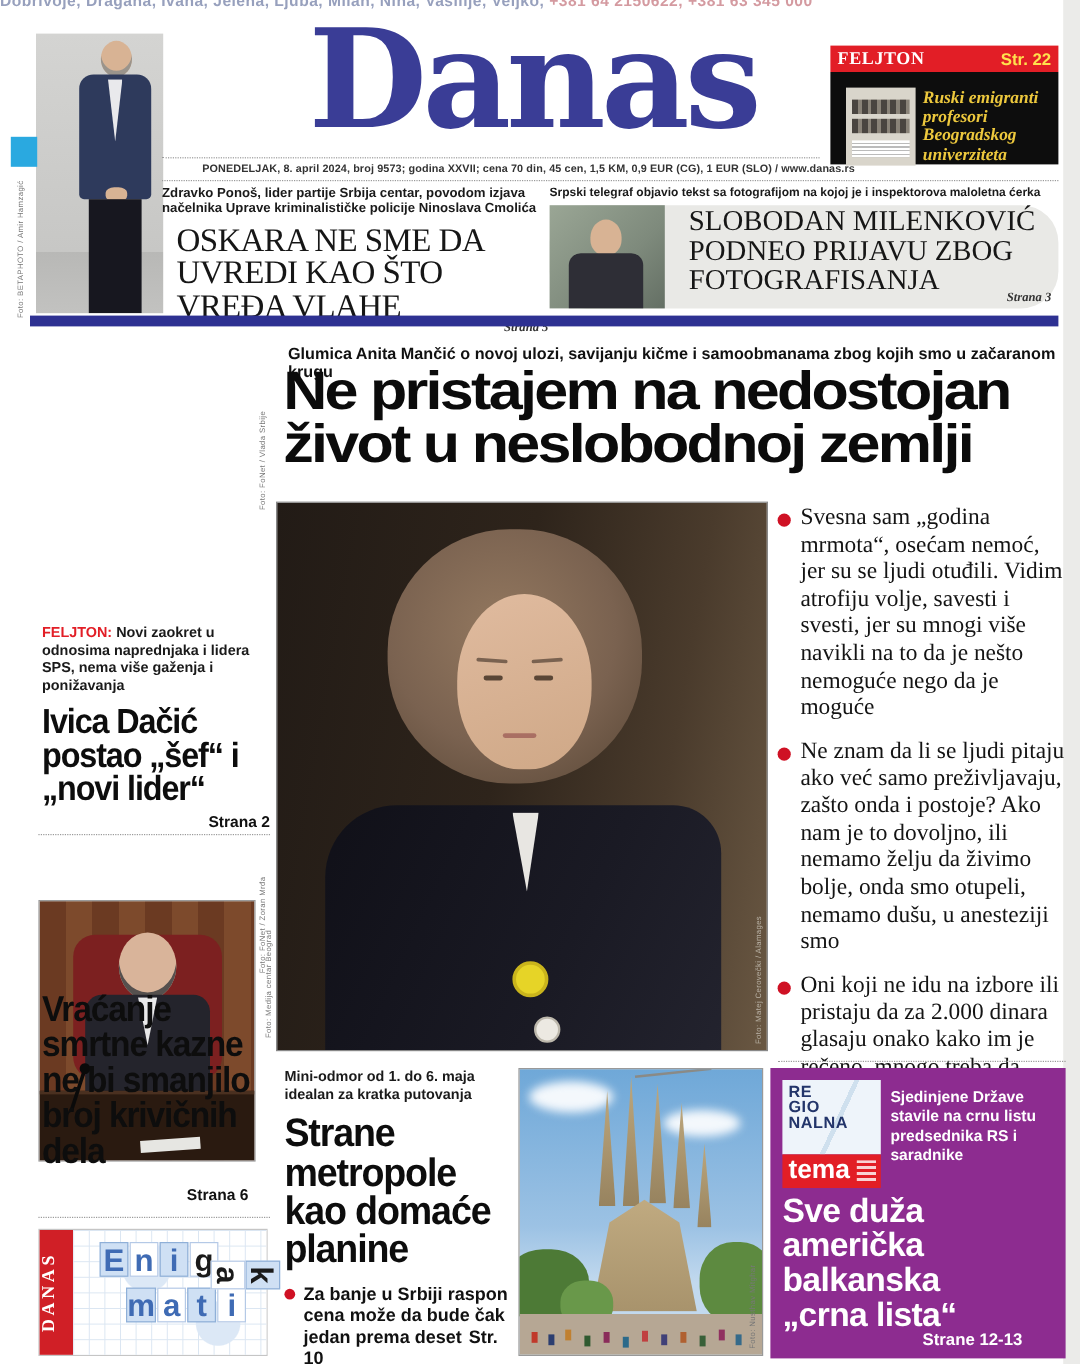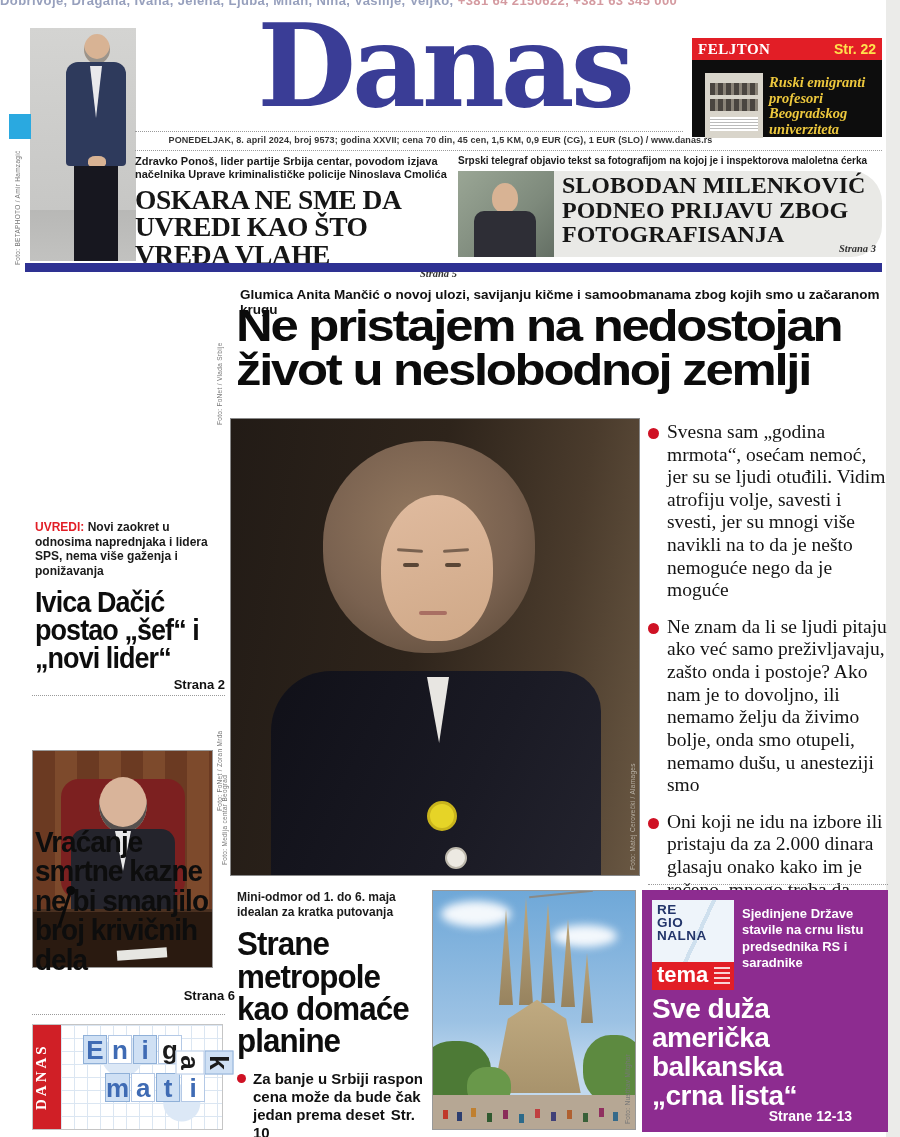--- a/index.html
+++ b/index.html
@@ -39,21 +39,21 @@
   .feljton-photo .row1,.feljton-photo .row2 { position:absolute; left:5px; right:5px; height:12px;
       background:repeating-linear-gradient(90deg,#4a4540 0 5px,#8a8378 5px 8px); }
   .feljton-photo .row1 { top:10px; } .feljton-photo .row2 { top:26px; }
   .feljton-photo .cap { position:absolute; left:5px; right:5px; top:44px; height:14px;
       background:repeating-linear-gradient(#fff 0 2px,#bbb 2px 3px); }
   .feljton-title { color:#edc83d; font-family:"Liberation Serif",serif; font-style:italic;
                    font-weight:bold; font-size:14.5px; line-height:1.08; padding:2px 0 0 6px; }
 
   
   .kicker { font-weight:bold; font-size:11px; line-height:1.18; color:#1a1a1a; }
-  .hl-serif { font-family:"Liberation Serif",serif; font-weight:bold; color:#161616; }
+  .hl-serif { font-family:"Liberation Serif",serif; font-weight:normal; color:#161616;margin-left:12px; }
   .pageref-i { font-family:"Liberation Serif",serif; font-style:italic; font-weight:bold;
                font-size:10.5px; color:#333; text-align:right; }
   .pageref-b { font-weight:bold; font-size:13px; color:#111; text-align:right; }
 
   .story-ponos { left:135px; top:155px; width:322px; }
   .story-ponos .hl { font-size:27.5px; line-height:1.0; margin-top:5px; letter-spacing:-.5px; }
   .story-mil { left:458px; top:155px; width:424px; }
   .story-mil .kicker { white-space:nowrap; overflow:hidden; font-size:10px; }
   .mil-panel { margin-top:4px; background:#e9e9e6; height:86px; display:flex; position:relative;border-radius:31px; }
   .mil-photo { width:96px; height:86px; flex:none; position:relative; overflow:hidden;
@@ -96,21 +96,21 @@
               transform:scaleX(.93); transform-origin:0 0; }
   .analiza .hl-black { font-size:29px; margin-top:9px; width:205px; }
   .analiza .pageref-b { width:190px; margin-top:4px; }
 
   .rule3 { left:32px; top:695px; width:193px; }
   .rule4 { left:32px; top:1014px; width:193px; }
 
   .kazna { left:35px; top:820px; width:208px; }
   .kazna .kicker { font-size:12px; line-height:1.22; width:190px; }
   .kazna .hl-black { font-size:30px; margin-top:7px; width:208px; }
-  .kazna .pageref-b { position:absolute; right:8px; top:168px;text-align:right; }
+  .kazna .pageref-b { position:absolute; right:36px; top:168px;text-align:right; }
 
   
   .enig { left:32px; top:1024px; width:191px; height:106px; border:1px solid #c5c5c5; display:flex; }
   .enig-brand { width:28px; background:#d01f26; color:#fff; font-family:"Liberation Serif",serif;
       font-weight:bold; font-size:15px; letter-spacing:3px; writing-mode:vertical-rl;
       transform:rotate(180deg); text-align:center; }
   .enig-grid { flex:1; position:relative; background-color:#fff;
       background-image:
         radial-gradient(circle at 38% 30%, #dce8f6 0 20px, transparent 21px),
         radial-gradient(circle at 75% 75%, #dce8f6 0 18px, transparent 19px),
@@ -329,21 +329,21 @@
   <div class="dacic-head"></div>
   <div class="dacic-suit"></div>
   <div class="dacic-shirt"></div>
   <div class="dacic-desk"></div>
   <div class="dacic-mic"></div>
   <div class="dacic-paper"></div>
 </div>
 <div class="vcred" style="left:216px; top:300px; height:125px;">Foto: FoNet / Vlada Srbije</div>
 
 <div class="abs analiza">
-  <div class="kicker"><span class="analiza-label">UVREDI:</span><span> Novi zaokret u odnosima naprednjaka i lidera SPS, nema više gaženja i ponižavanja</span>
+  <div class="kicker"><span class="analiza-label">FELJTON:</span><span> Novi zaokret u odnosima naprednjaka i lidera SPS, nema više gaženja i ponižavanja</span>
   </div>
   <div class="hl-black">Ivica Dačić postao „šef“ i „novi lider“</div>
   <div class="pageref-b">Strana 2</div>
 </div>
 
 <div class="abs dotted rule3"></div>
 
 <div class="vcred" style="left:216px; top:706px; height:105px;">Foto: FoNet / Zoran Mrđa</div>
 
 <div class="abs kazna">

